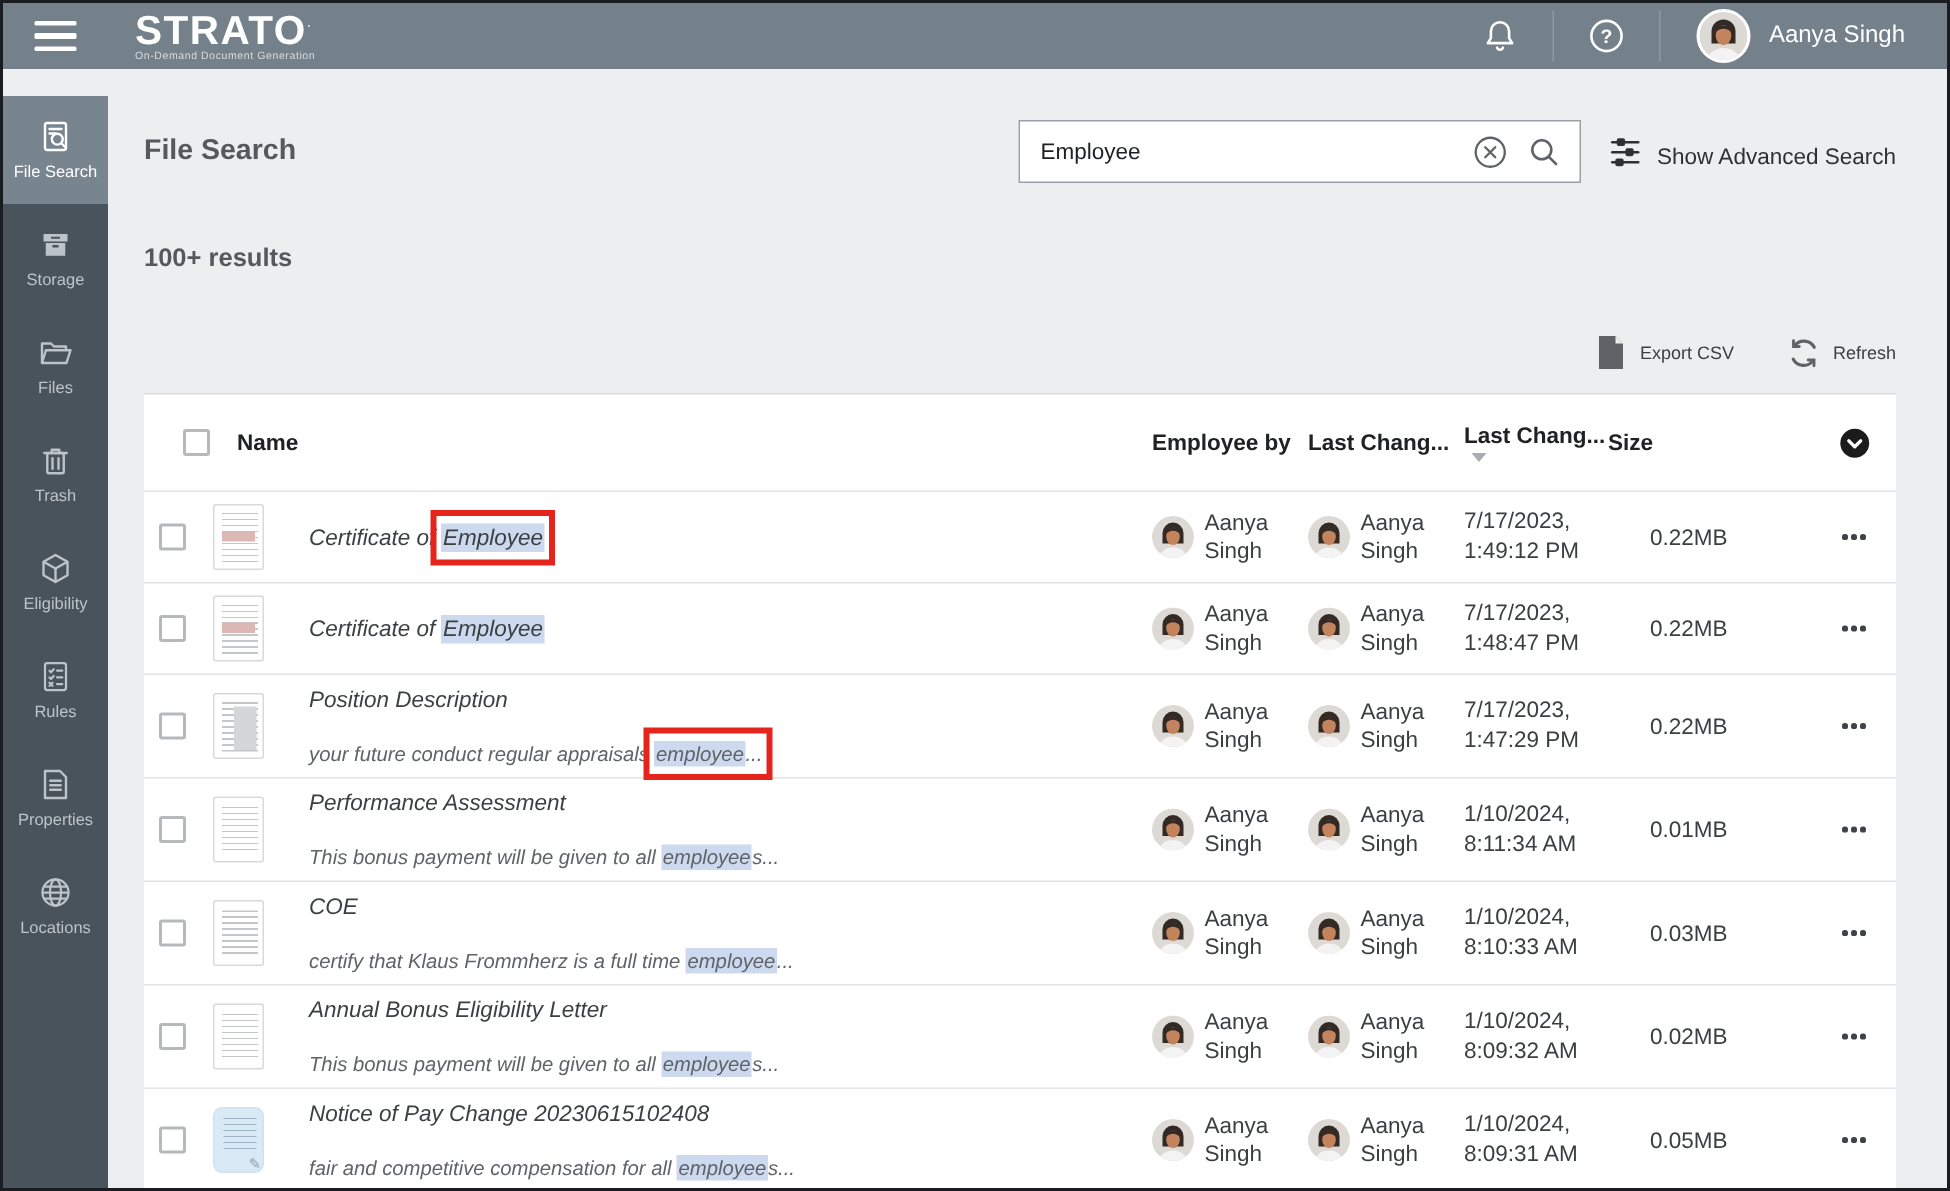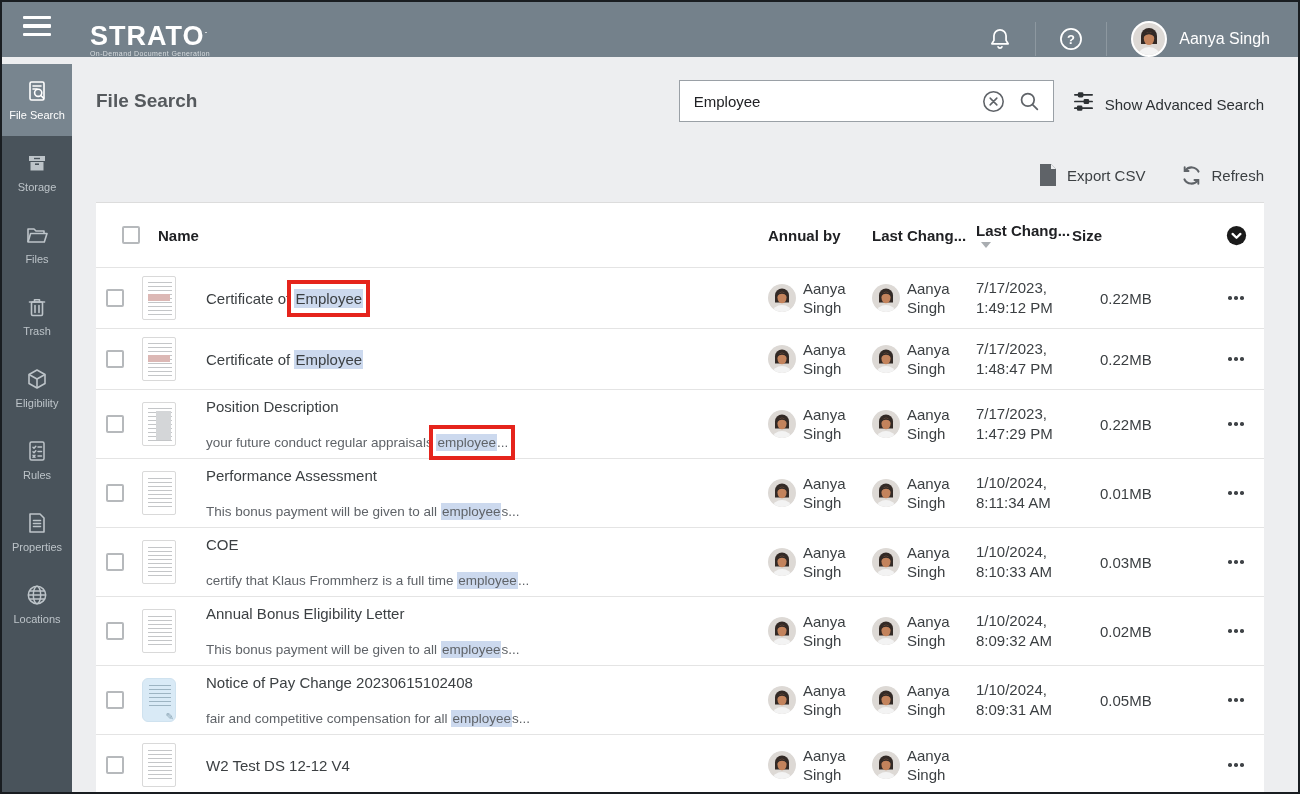--- a/index.html
+++ b/index.html
@@ -8,22 +8,22 @@
     font-family: "Liberation Sans", sans-serif;
     background:#edeef0;
     border:2px solid #191d21;
     position:relative;
     overflow:hidden;
   }
   svg { display:block; }
 
   
   .topbar {
-    height:55px; background:#74818b;
-    display:flex; align-items:flex-end;
+    height:44px; background:#74818b;
+    display:flex; align-items:center;
   }
   .hamburger {
     width:70px; height:62px; display:flex; flex-direction:column;
     align-items:center; justify-content:center; gap:5px; cursor:pointer;
   }
   .hamburger span { width:28px; height:3.5px; background:#fff; border-radius:1px; }
   .logo-block { margin-left:18px; color:#fff; }
   .logo-main { font-size:27px; font-weight:bold; letter-spacing:1px; line-height:26px; }
   .logo-reg { font-size:9px; vertical-align:top; }
   .logo-tag { font-size:7px; letter-spacing:.4px; color:#d7dcdf; margin-top:1px; }
@@ -49,21 +49,21 @@
   .page-title { flex:1; font-size:19px; font-weight:bold; color:#55595d; }
   .search-box {
     width:375px; height:42px; background:#fff; border:1px solid #9aa0a6;
     display:flex; align-items:center; padding:0 12px 0 14px;
   }
   .search-box input { border:none; outline:none; flex:1; font-size:15px; color:#202124; font-family:inherit; background:transparent; }
   .search-box .sicon { color:#5f6368; margin-left:12px; cursor:pointer; }
   .advanced { display:flex; align-items:flex-end; gap:10px; margin-left:18px; color:#2d3134; font-size:15px; cursor:pointer; }
   .results { margin-top:40px; font-size:17px; font-weight:bold; color:#55595d; }
   .actions-row { display:flex; justify-content:flex-end; align-items:center; gap:36px; margin-top:42px; }
-  .action { display:flex; align-items:center; gap:9px; font-size:15px; color:#3c4043; cursor:pointer; }
+  .action { display:flex; align-items:center; gap:9px; font-size:12px; color:#3c4043; cursor:pointer; }
   .action .aicon { color:#5f6368; }
 
   
   .table { background:#fff; margin-top:16px; border-top:1px solid #dcdcdc; min-height:480px; }
   .thead {
     display:grid; grid-template-columns:46px 1fr 104px 104px 96px 136px 56px;
     height:64px; align-items:center; font-size:15px; font-weight:bold; color:#202124;margin-left:16px;
   }
   .row {
     display:grid; grid-template-columns:46px 64px 1fr 104px 104px 96px 136px 56px;
@@ -91,21 +91,21 @@
     background-image:repeating-linear-gradient(to bottom,#c4c6c8 0 1px,transparent 1px 4px);
     background-size:24px 29px; background-position:5px 6px;
   }
   .thumb-blue {
     background:#d9eaf6; border-color:#cfe2ef; border-radius:6px;
     background-image:repeating-linear-gradient(to bottom,#9db4c2 0 1px,transparent 1px 4px);
     background-size:22px 22px; background-position:6px 6px; background-repeat:no-repeat;
   }
   .thumb-blue::after { content:"✎"; position:absolute; right:1px; bottom:-1px; font-size:10px; color:#8aa4b4; }
 
-  .name-cell { padding-right:12px; }
+  .name-cell { padding-right:12px;font-style:italic; }
   .file-name { font-size:15px; color:#3c4043; cursor:pointer; }
   .file-snippet { font-size:13.5px; color:#5f6368; margin-top:20px; }
   .hl { background:#ccd9ee; padding:1px 1px; }
   .hlwrap { position:relative; white-space:nowrap; }
   .hlwrap.redbox::after {
     content:""; position:absolute; top:-10px; bottom:-10px; left:-7px; right:-7px;
     border:4px solid #e5241c; pointer-events:none;
   }
   .person { display:flex; align-items:center; gap:7px; }
   .person .avatar { width:28px; height:28px; flex:0 0 28px; }
@@ -263,20 +263,21 @@
           <rect x="7" y="3.2" width="4" height="3.6" rx="0.5"></rect>
         <path d="M3 12h18" fill="none"></path>
           <rect x="13" y="10.2" width="4" height="3.6" rx="0.5"></rect>
         <path d="M3 19h18" fill="none"></path>
           <rect x="6" y="17.2" width="4" height="3.6" rx="0.5"></rect>
       </svg>
       <span>Show Advanced Search</span>
     </div>
   </div>
 
+  <div class="results">100+ results</div>
 
   <div class="actions-row">
     <div class="action">
       <span class="aicon">
         <svg width="20" height="22" viewBox="0 0 20 22" fill="currentColor">
           <path d="M2 0h11l5 5v17H2z"></path>
             <path d="M13 0l5 5h-5z" fill="#edeef0"></path>
         </svg>
       </span>
       <span>Export CSV</span>
@@ -293,21 +294,21 @@
       <span>Refresh</span>
     </div>
   </div>
 
   <div class="table">
     <div class="thead">
       <div>
           <div class="checkbox"></div>
         </div>
       <div>Name</div>
-      <div>Annual by</div>
+      <div>Employee by</div>
       <div>Last Chang...</div>
       <div class="sort-col">
         <span>Last Chang...</span>
         <span class="sort-tri"></span>
       </div>
       <div>Size</div>
       <div>
         <svg class="chev-circle" width="21" height="21" viewBox="0 0 24 24">
           <circle cx="12" cy="12" r="11" fill="#1b1b1b"></circle>
           <path d="M7.5 10.2l4.5 4.4 4.5-4.4" fill="none" stroke="#fff" stroke-width="2.6" stroke-linecap="round" stroke-linejoin="round"></path>

